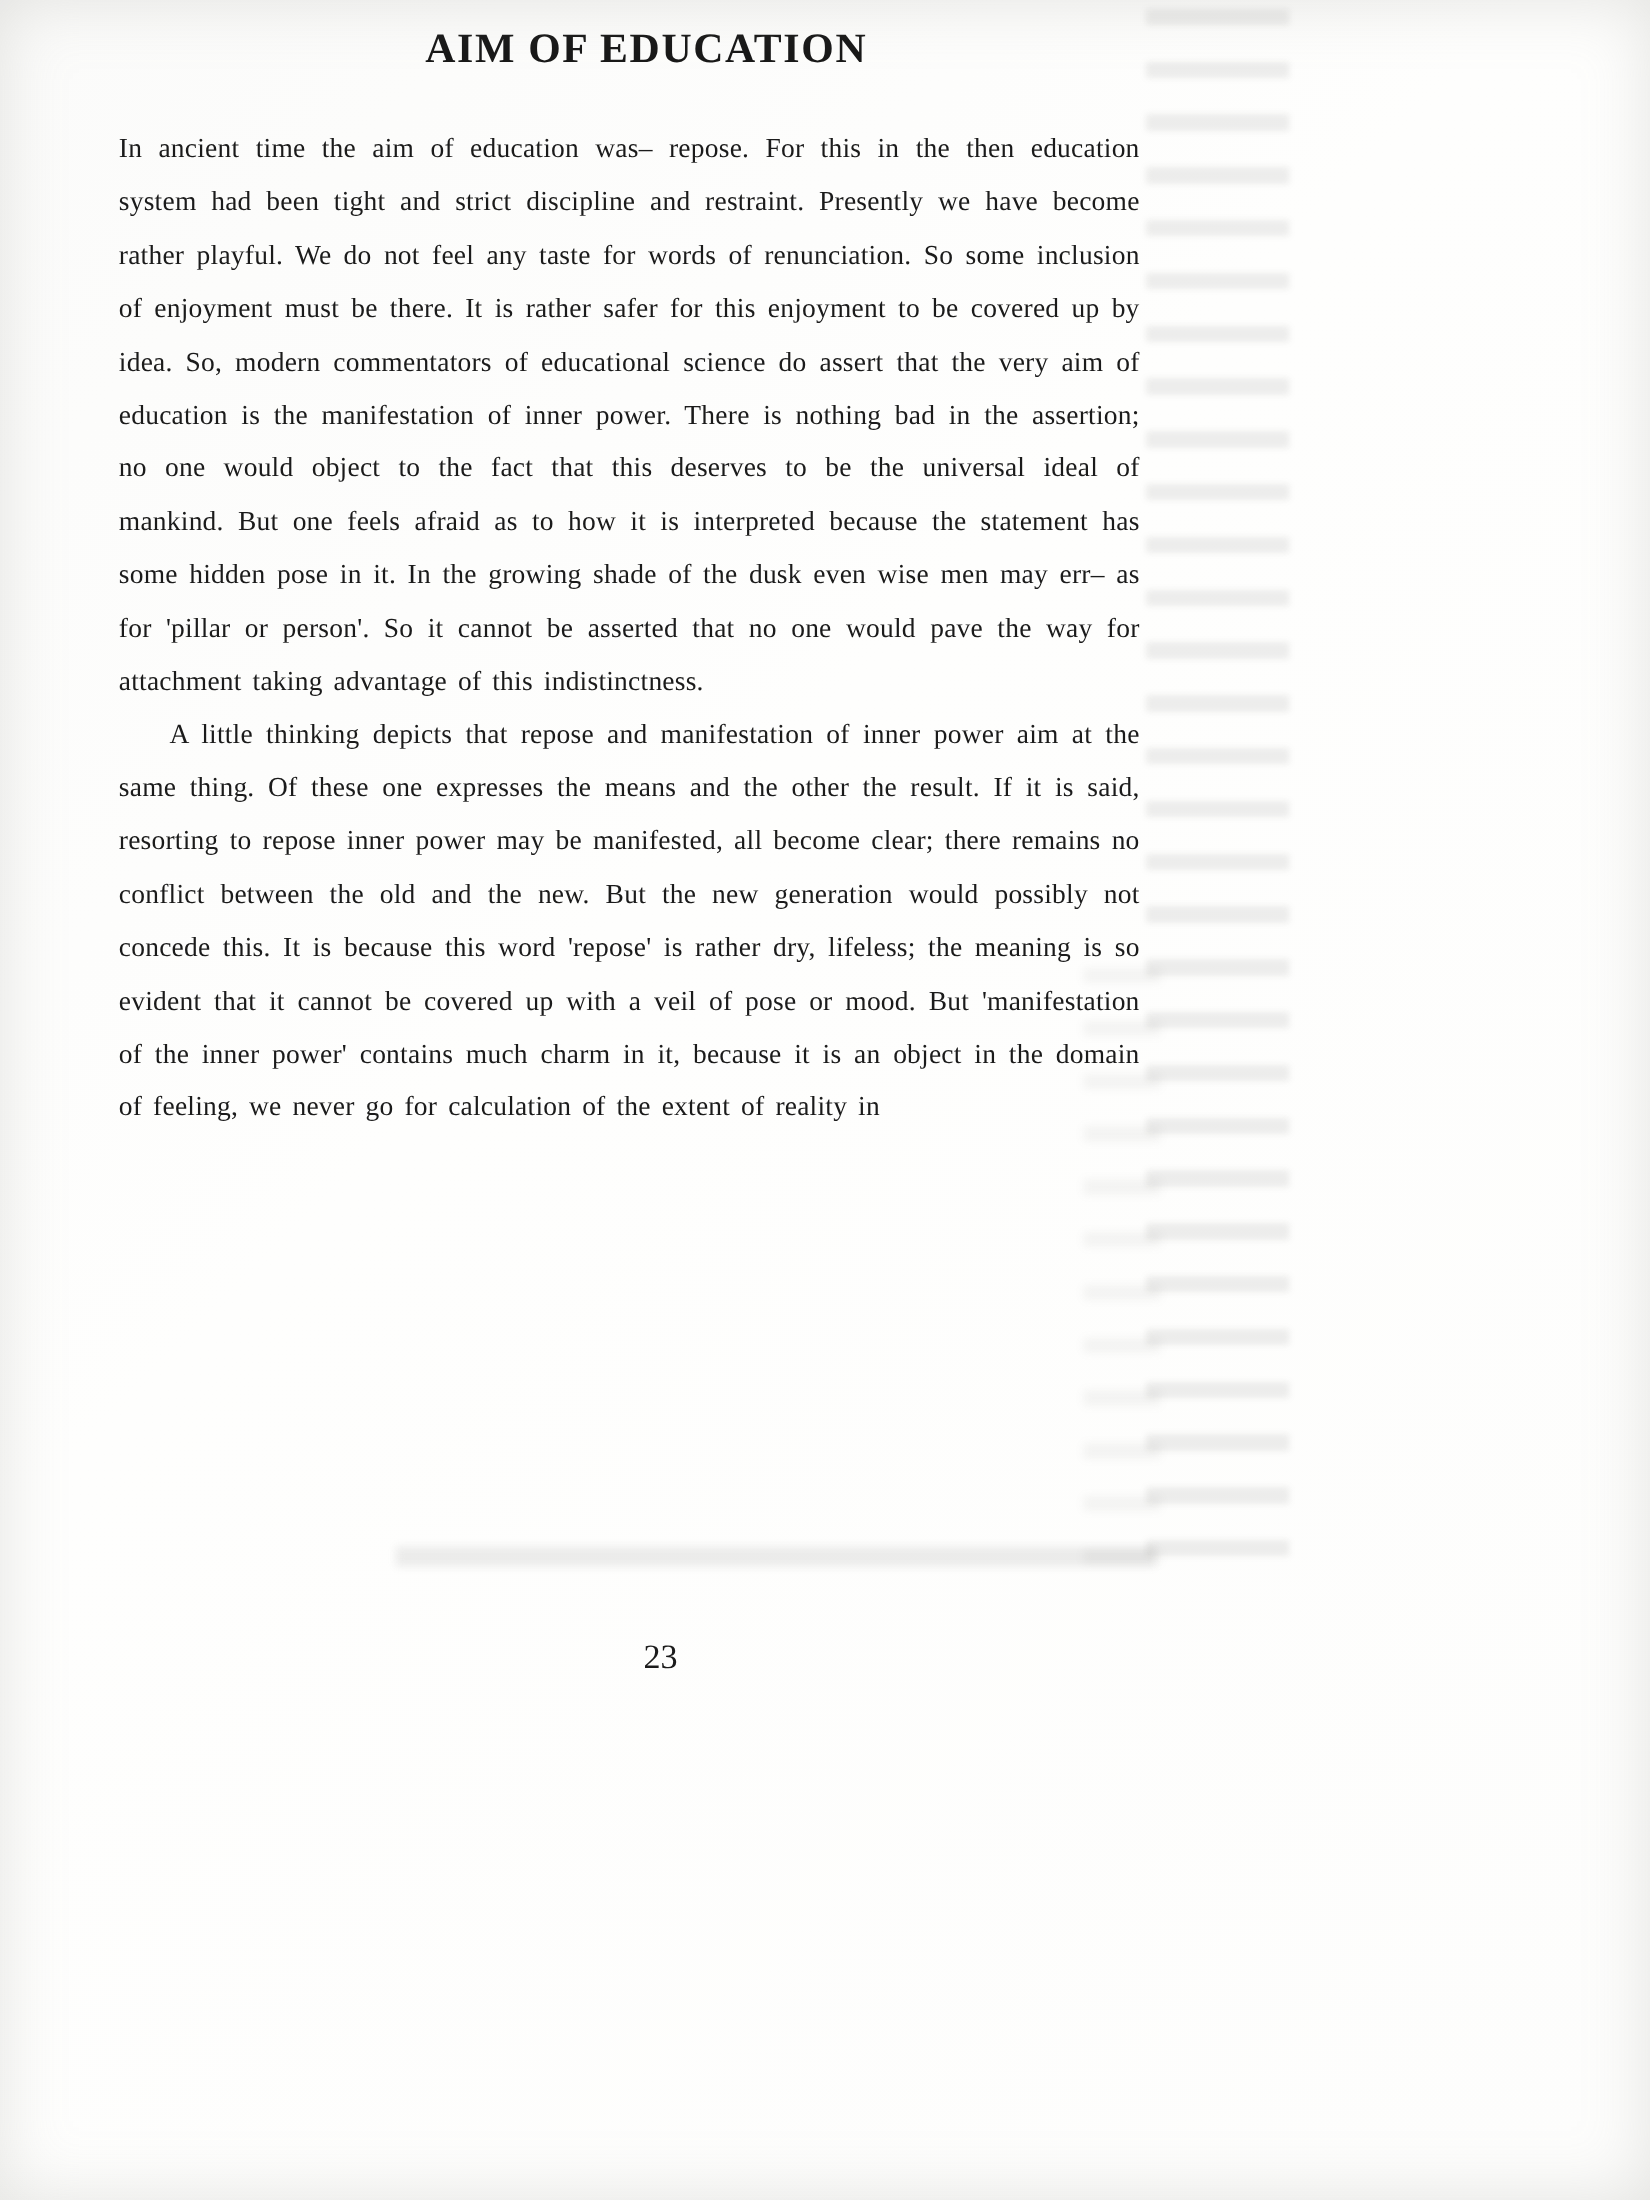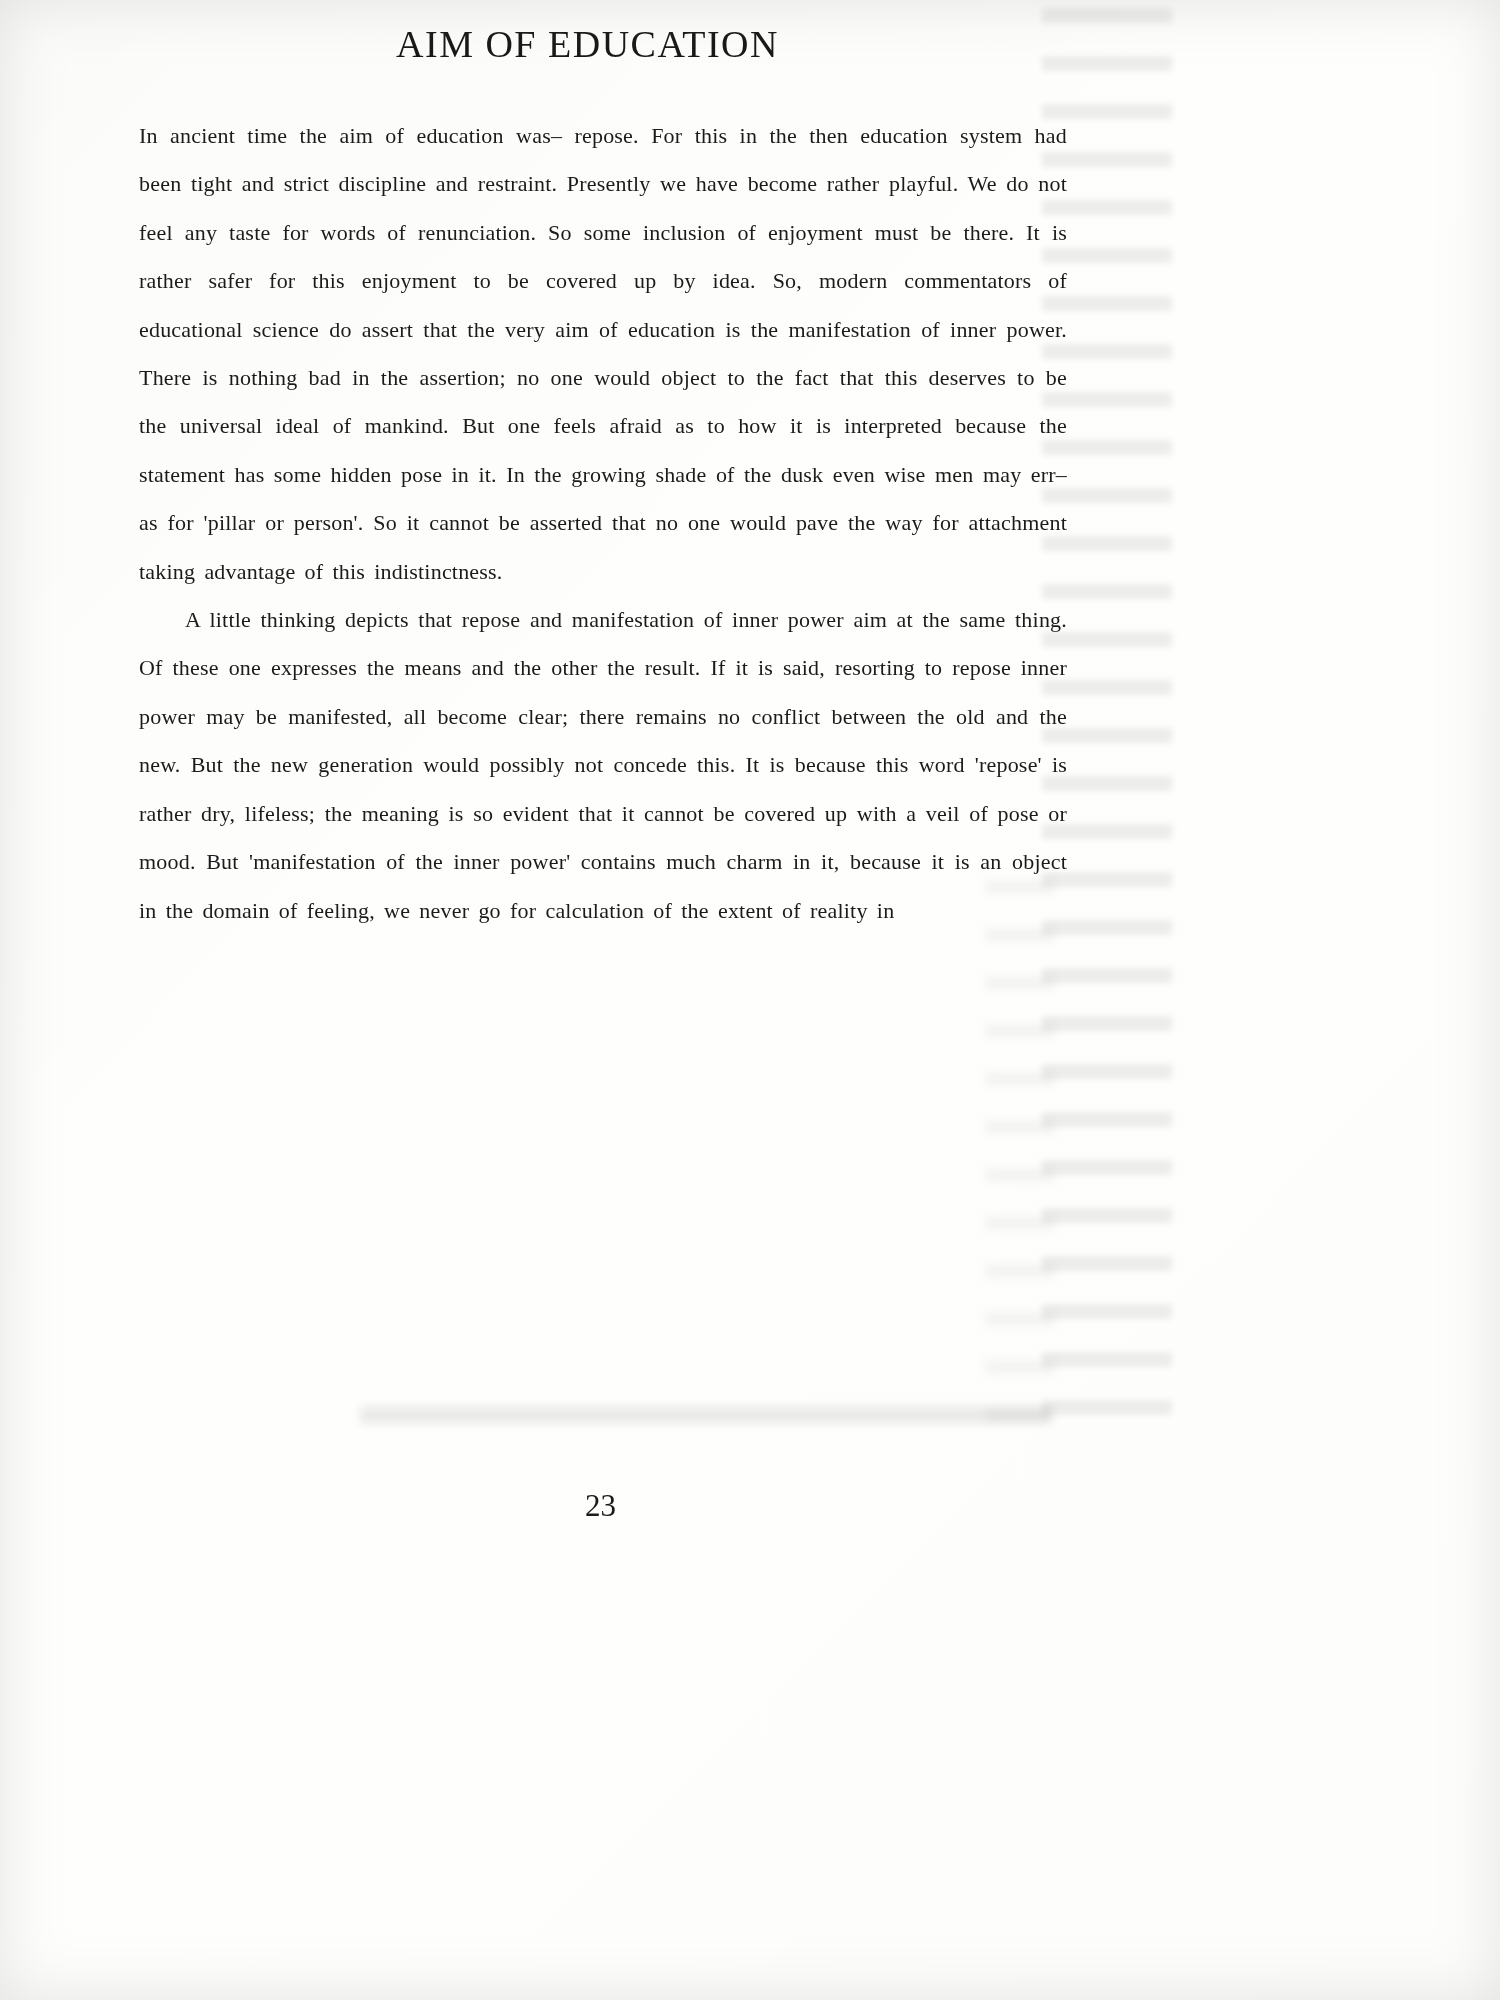--- a/index.html
+++ b/index.html
@@ -20,30 +20,30 @@
     background: linear-gradient(135deg, #fbfbfa 0%, #fefefd 40%, #fdfdfc 100%);
   }
   .page-title {
     position: absolute;
     top: 22px;
     left: 125px;
     width: 925px;
     margin: 0;
     text-align: center;
     font-size: 38px;
-    font-weight: 400;
+    font-weight: 700;
     letter-spacing: 1.5px;
     color: #181818;
   }
   .body-text {
     position: absolute;
     top: 112px;
-    left: 139px;
+    left: 108px;
     width: 928px;
-    font-size: 22px;
+    font-size: 25px;
     line-height: 48.4px;
     text-align: justify;
     color: #1b1b1b;
   }
   .para {
     margin: 0;
     word-spacing: 3.5px;
     letter-spacing: 0.2px;
   }
   .para.indented {

